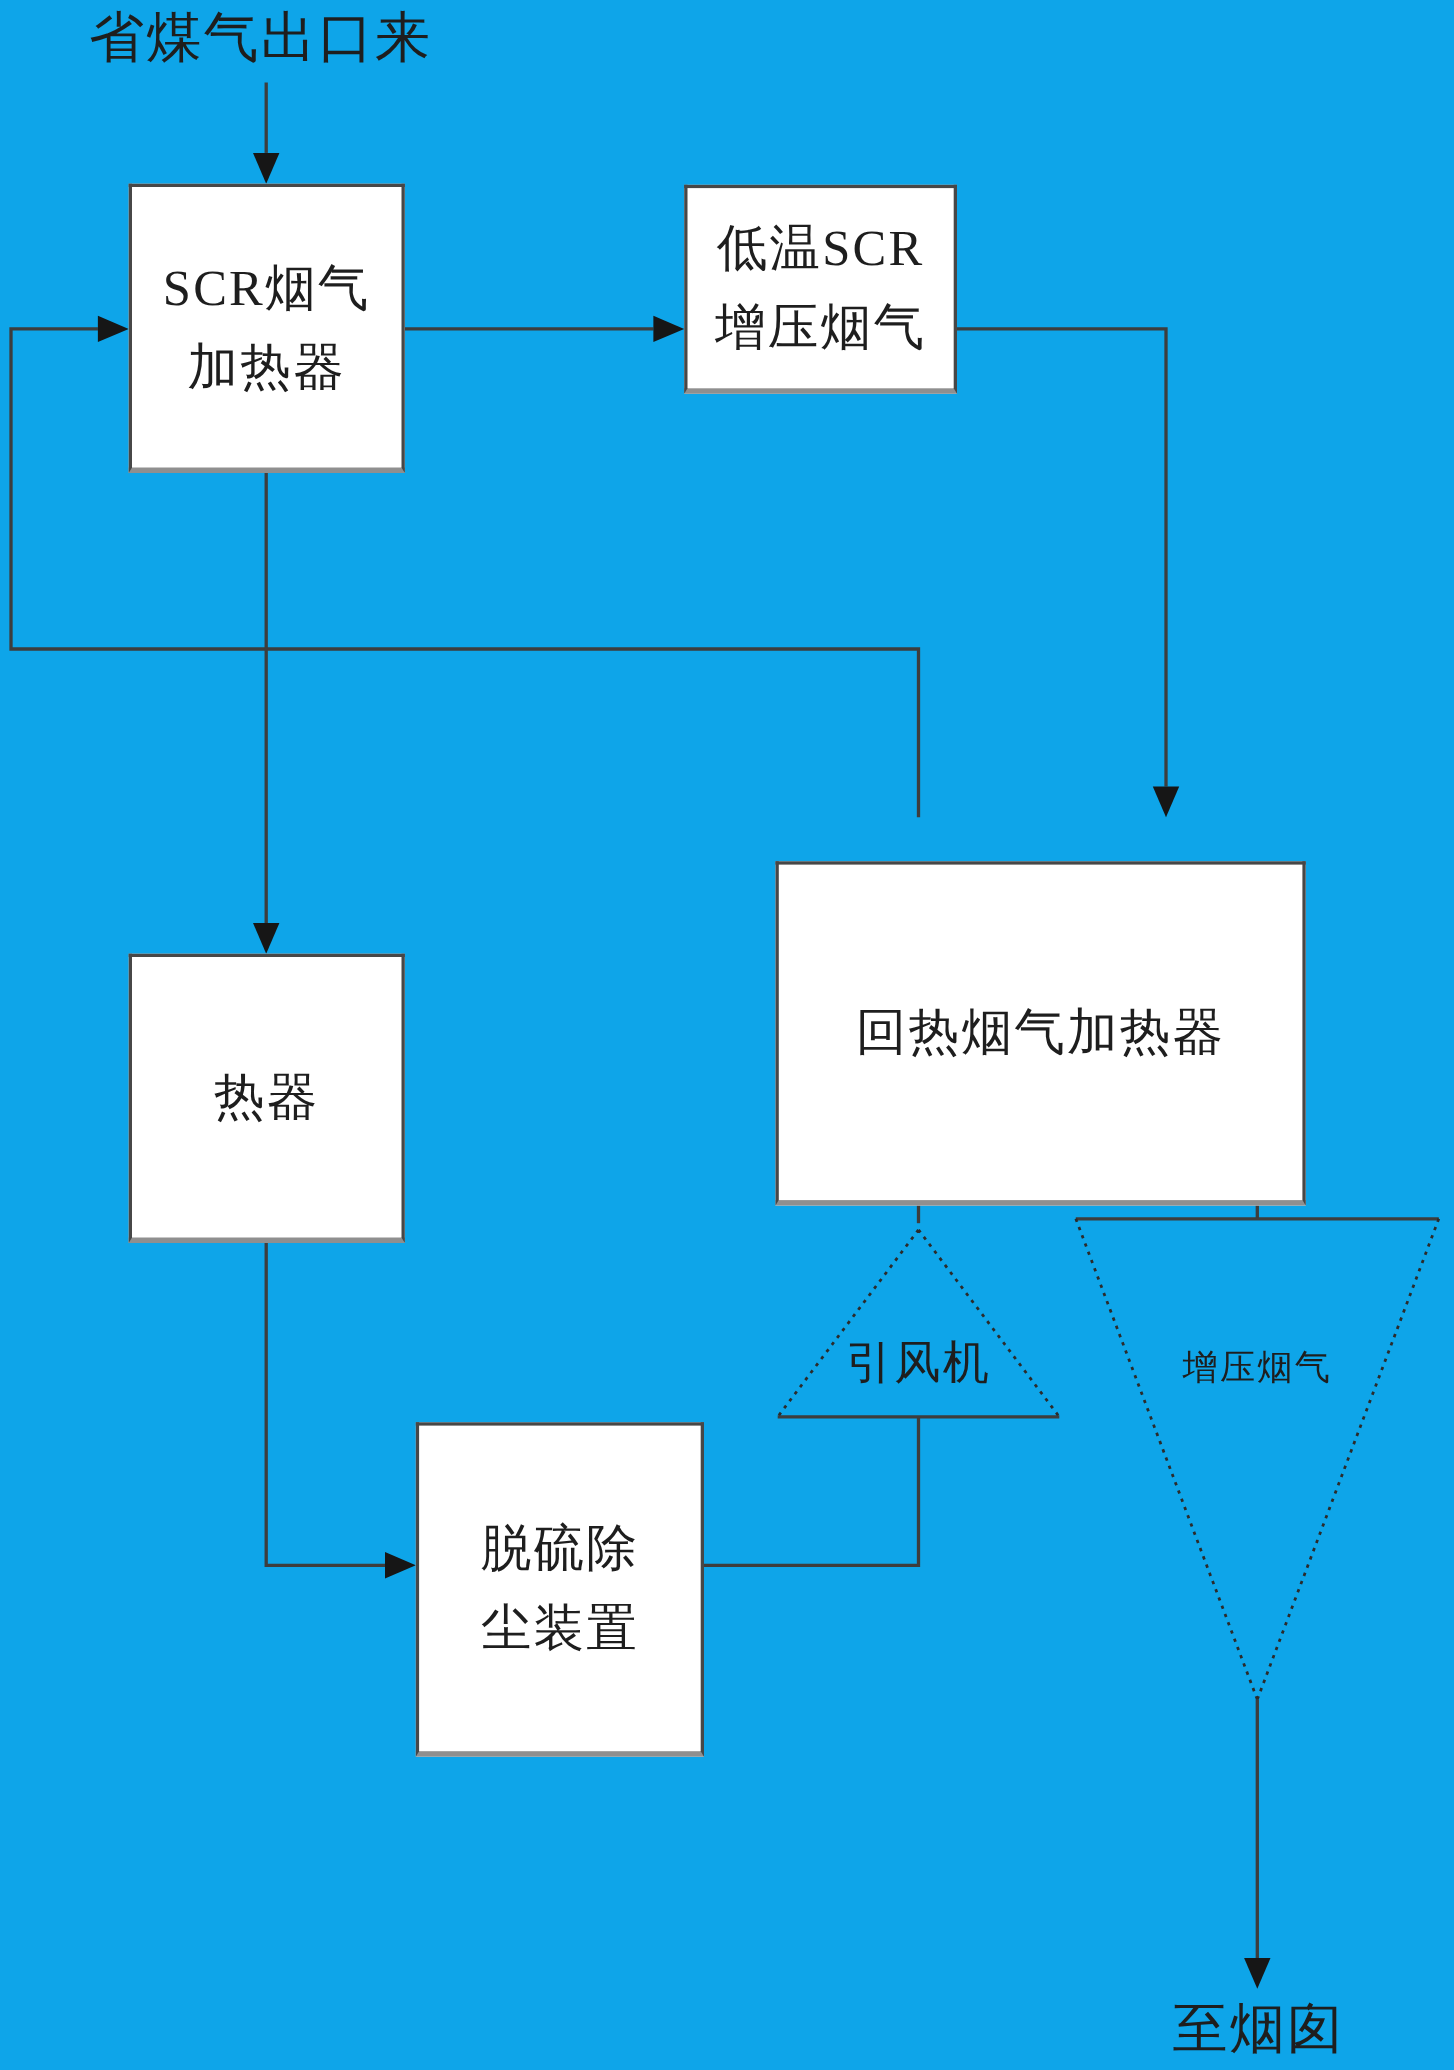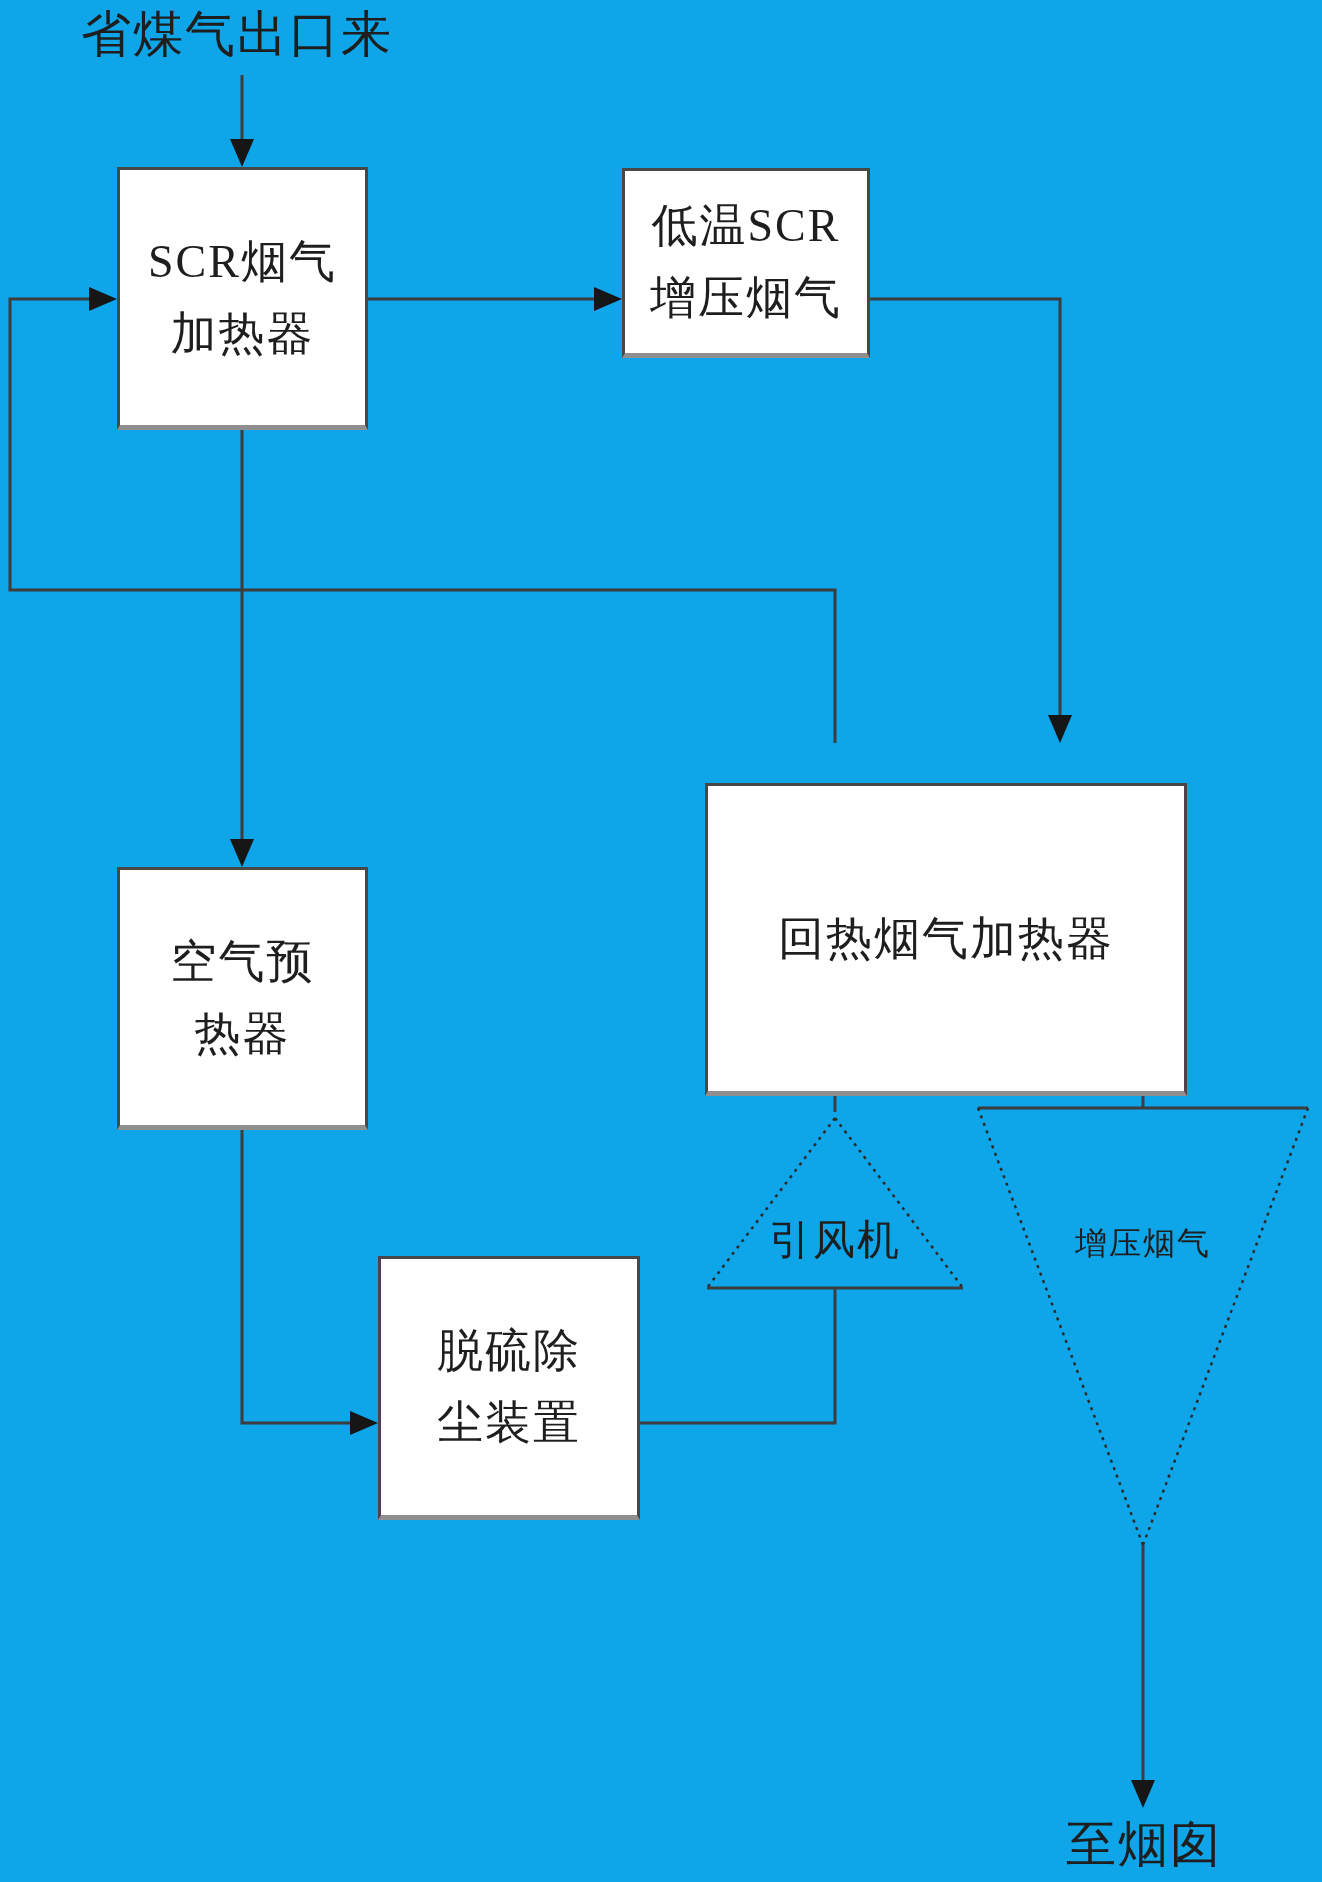--- a/index.html
+++ b/index.html
@@ -24,21 +24,21 @@
     justify-content:center;
     text-align:center;
     font-size:46px;
     line-height:72px;
     letter-spacing:2px;
   }
   .box1{left:117px;top:167px;width:251px;height:263px;}
   .box2{left:622px;top:168px;width:248px;height:190px;}
   .box3{left:117px;top:867px;width:251px;height:263px;}
   .box4{left:705px;top:743px;width:482px;height:313px;margin-top:40px;}
-  .box5{left:378px;top:1256px;width:262px;height:264px;}
+  .box5{left:378px;top:1293px;width:262px;height:304px;}
   .flabel{
     position:absolute;
     text-align:center;
     font-size:50px;
     line-height:56px;
     letter-spacing:2px;
     white-space:nowrap;
   }
   .lbl-top{left:77px;top:6px;width:320px;}
   .lbl-bottom{left:994px;top:1816px;width:300px;}
@@ -102,21 +102,20 @@
     <div>SCR烟气</div>
     <div>加热器</div>
   </div>
 
   <div class="node box2">
     <div>低温SCR</div>
     <div>增压烟气</div>
   </div>
 
   <div class="node box3">
-    <div>空气预</div>
     <div>热器</div>
   </div>
 
   <div class="node box4">
     <div>回热烟气加热器</div>
   </div>
 
   <div class="node box5">
     <div>脱硫除</div>
     <div>尘装置</div>

